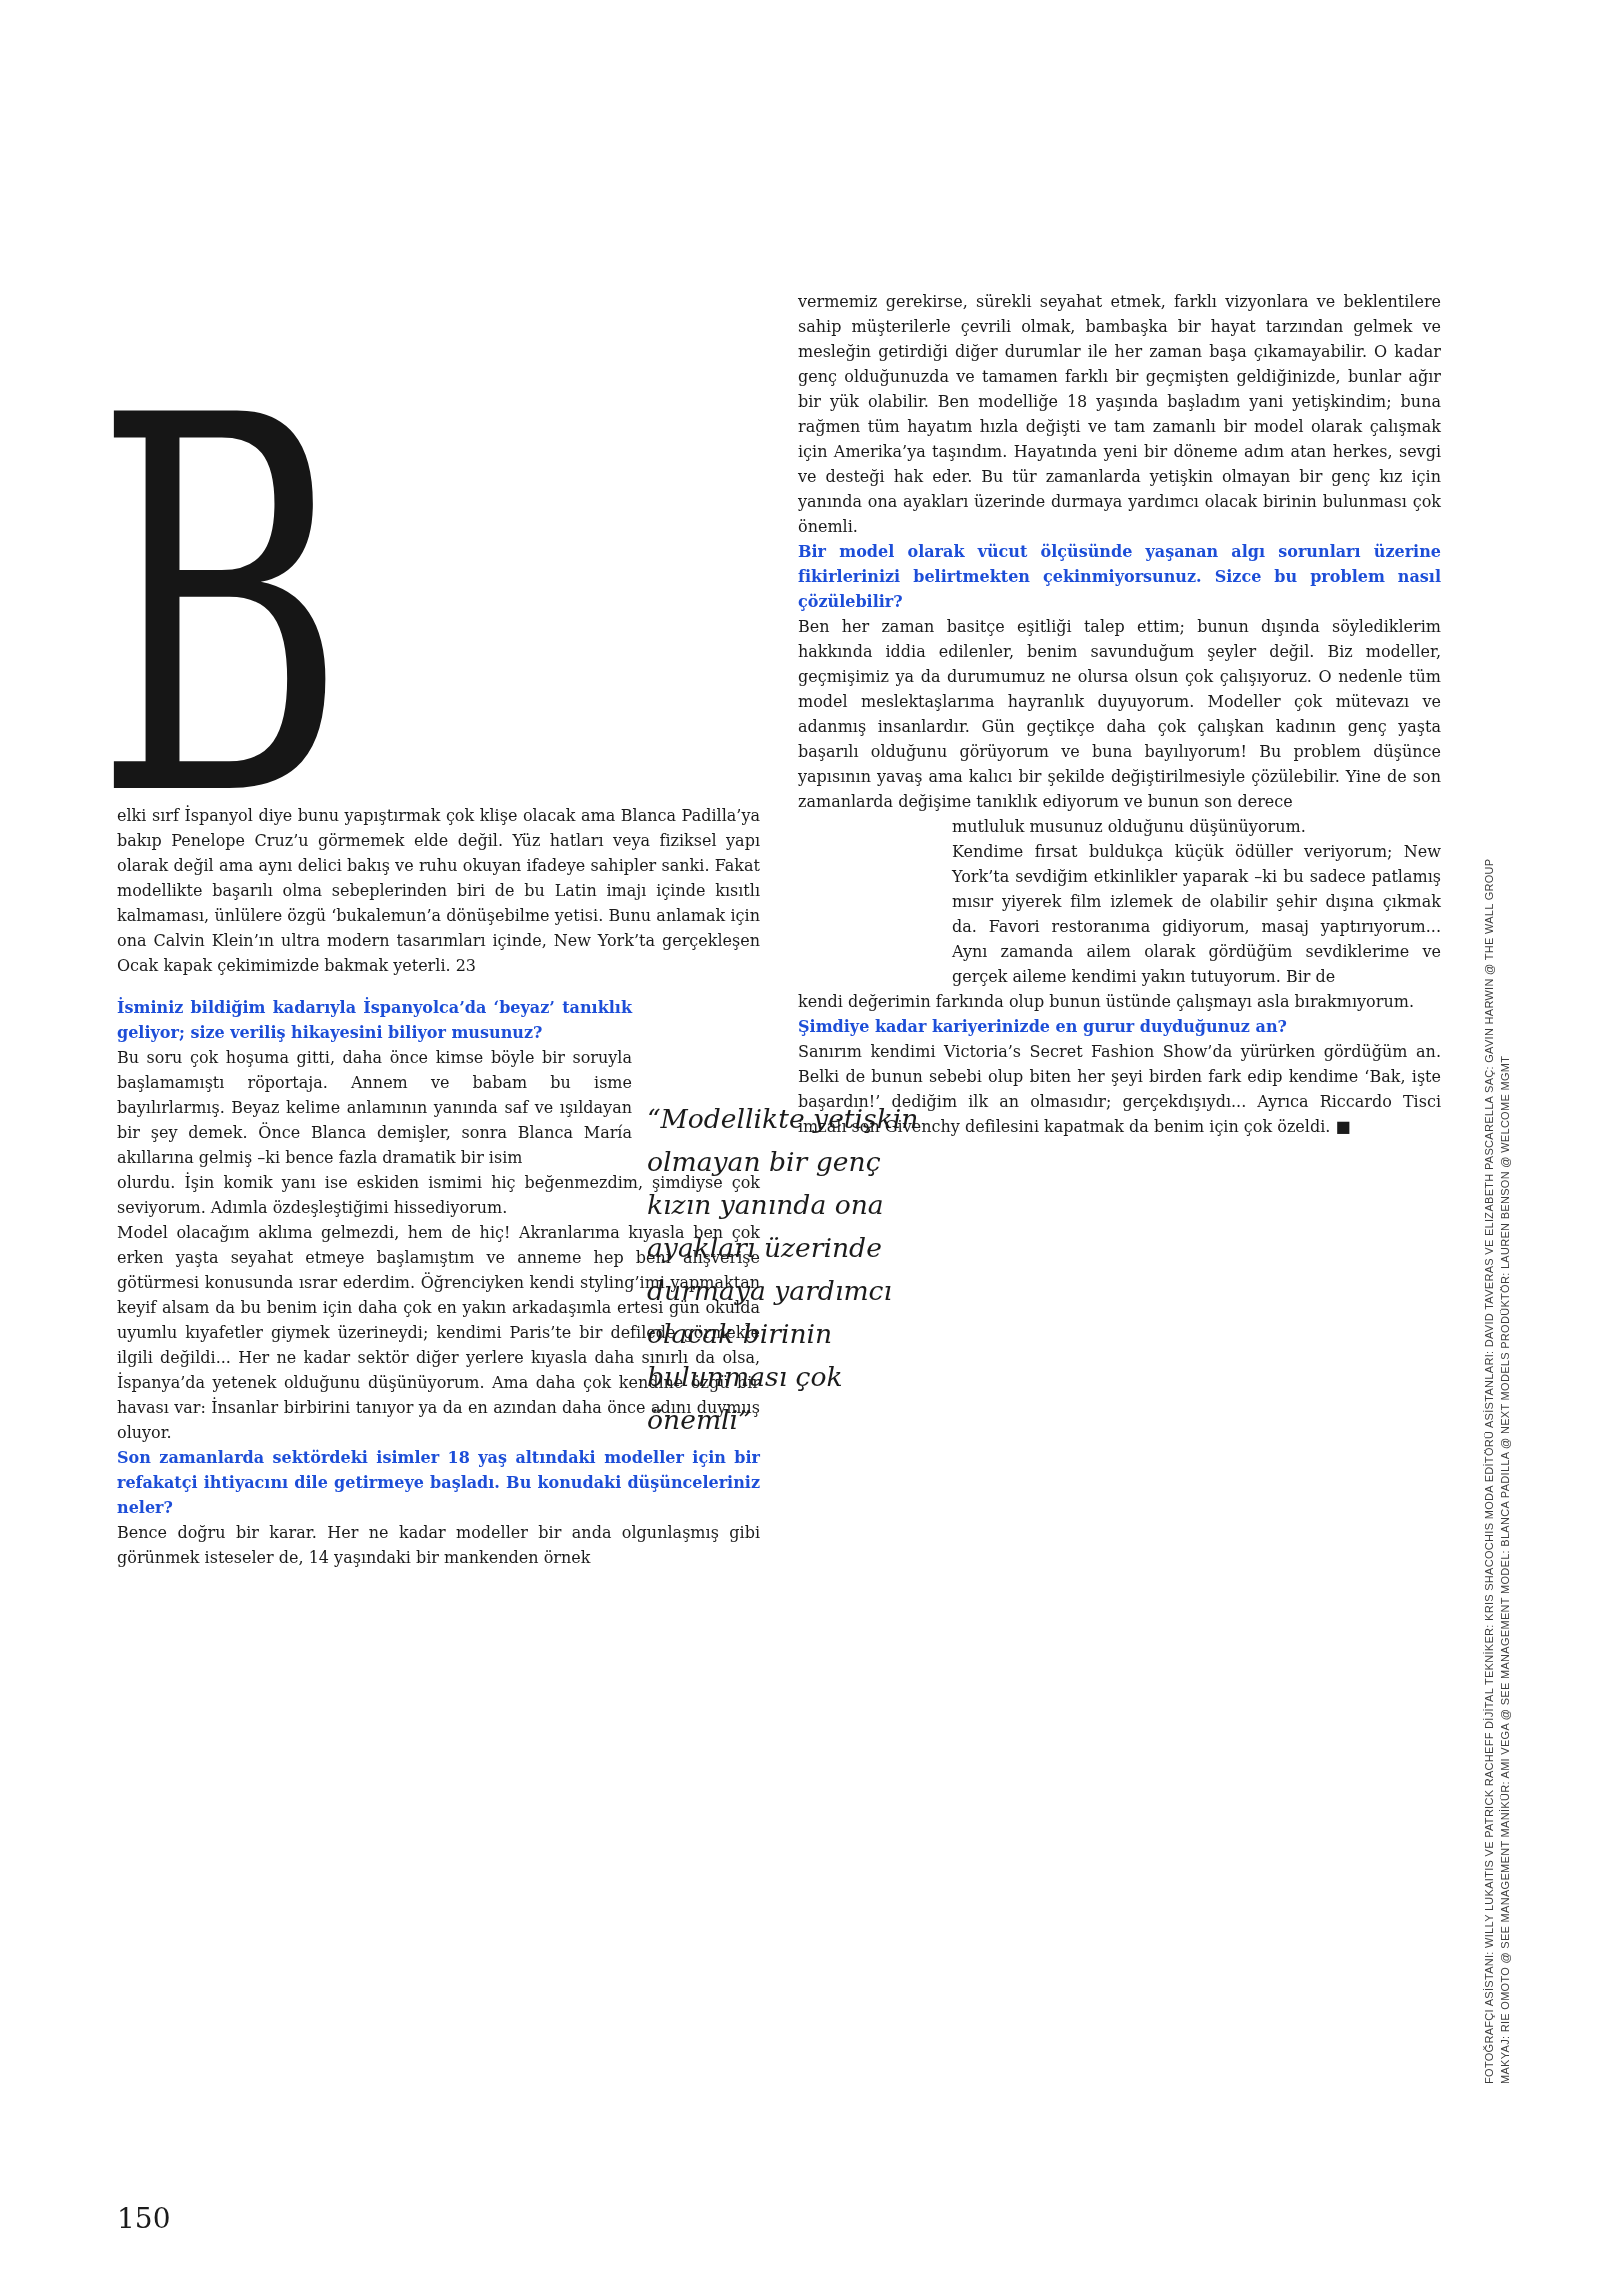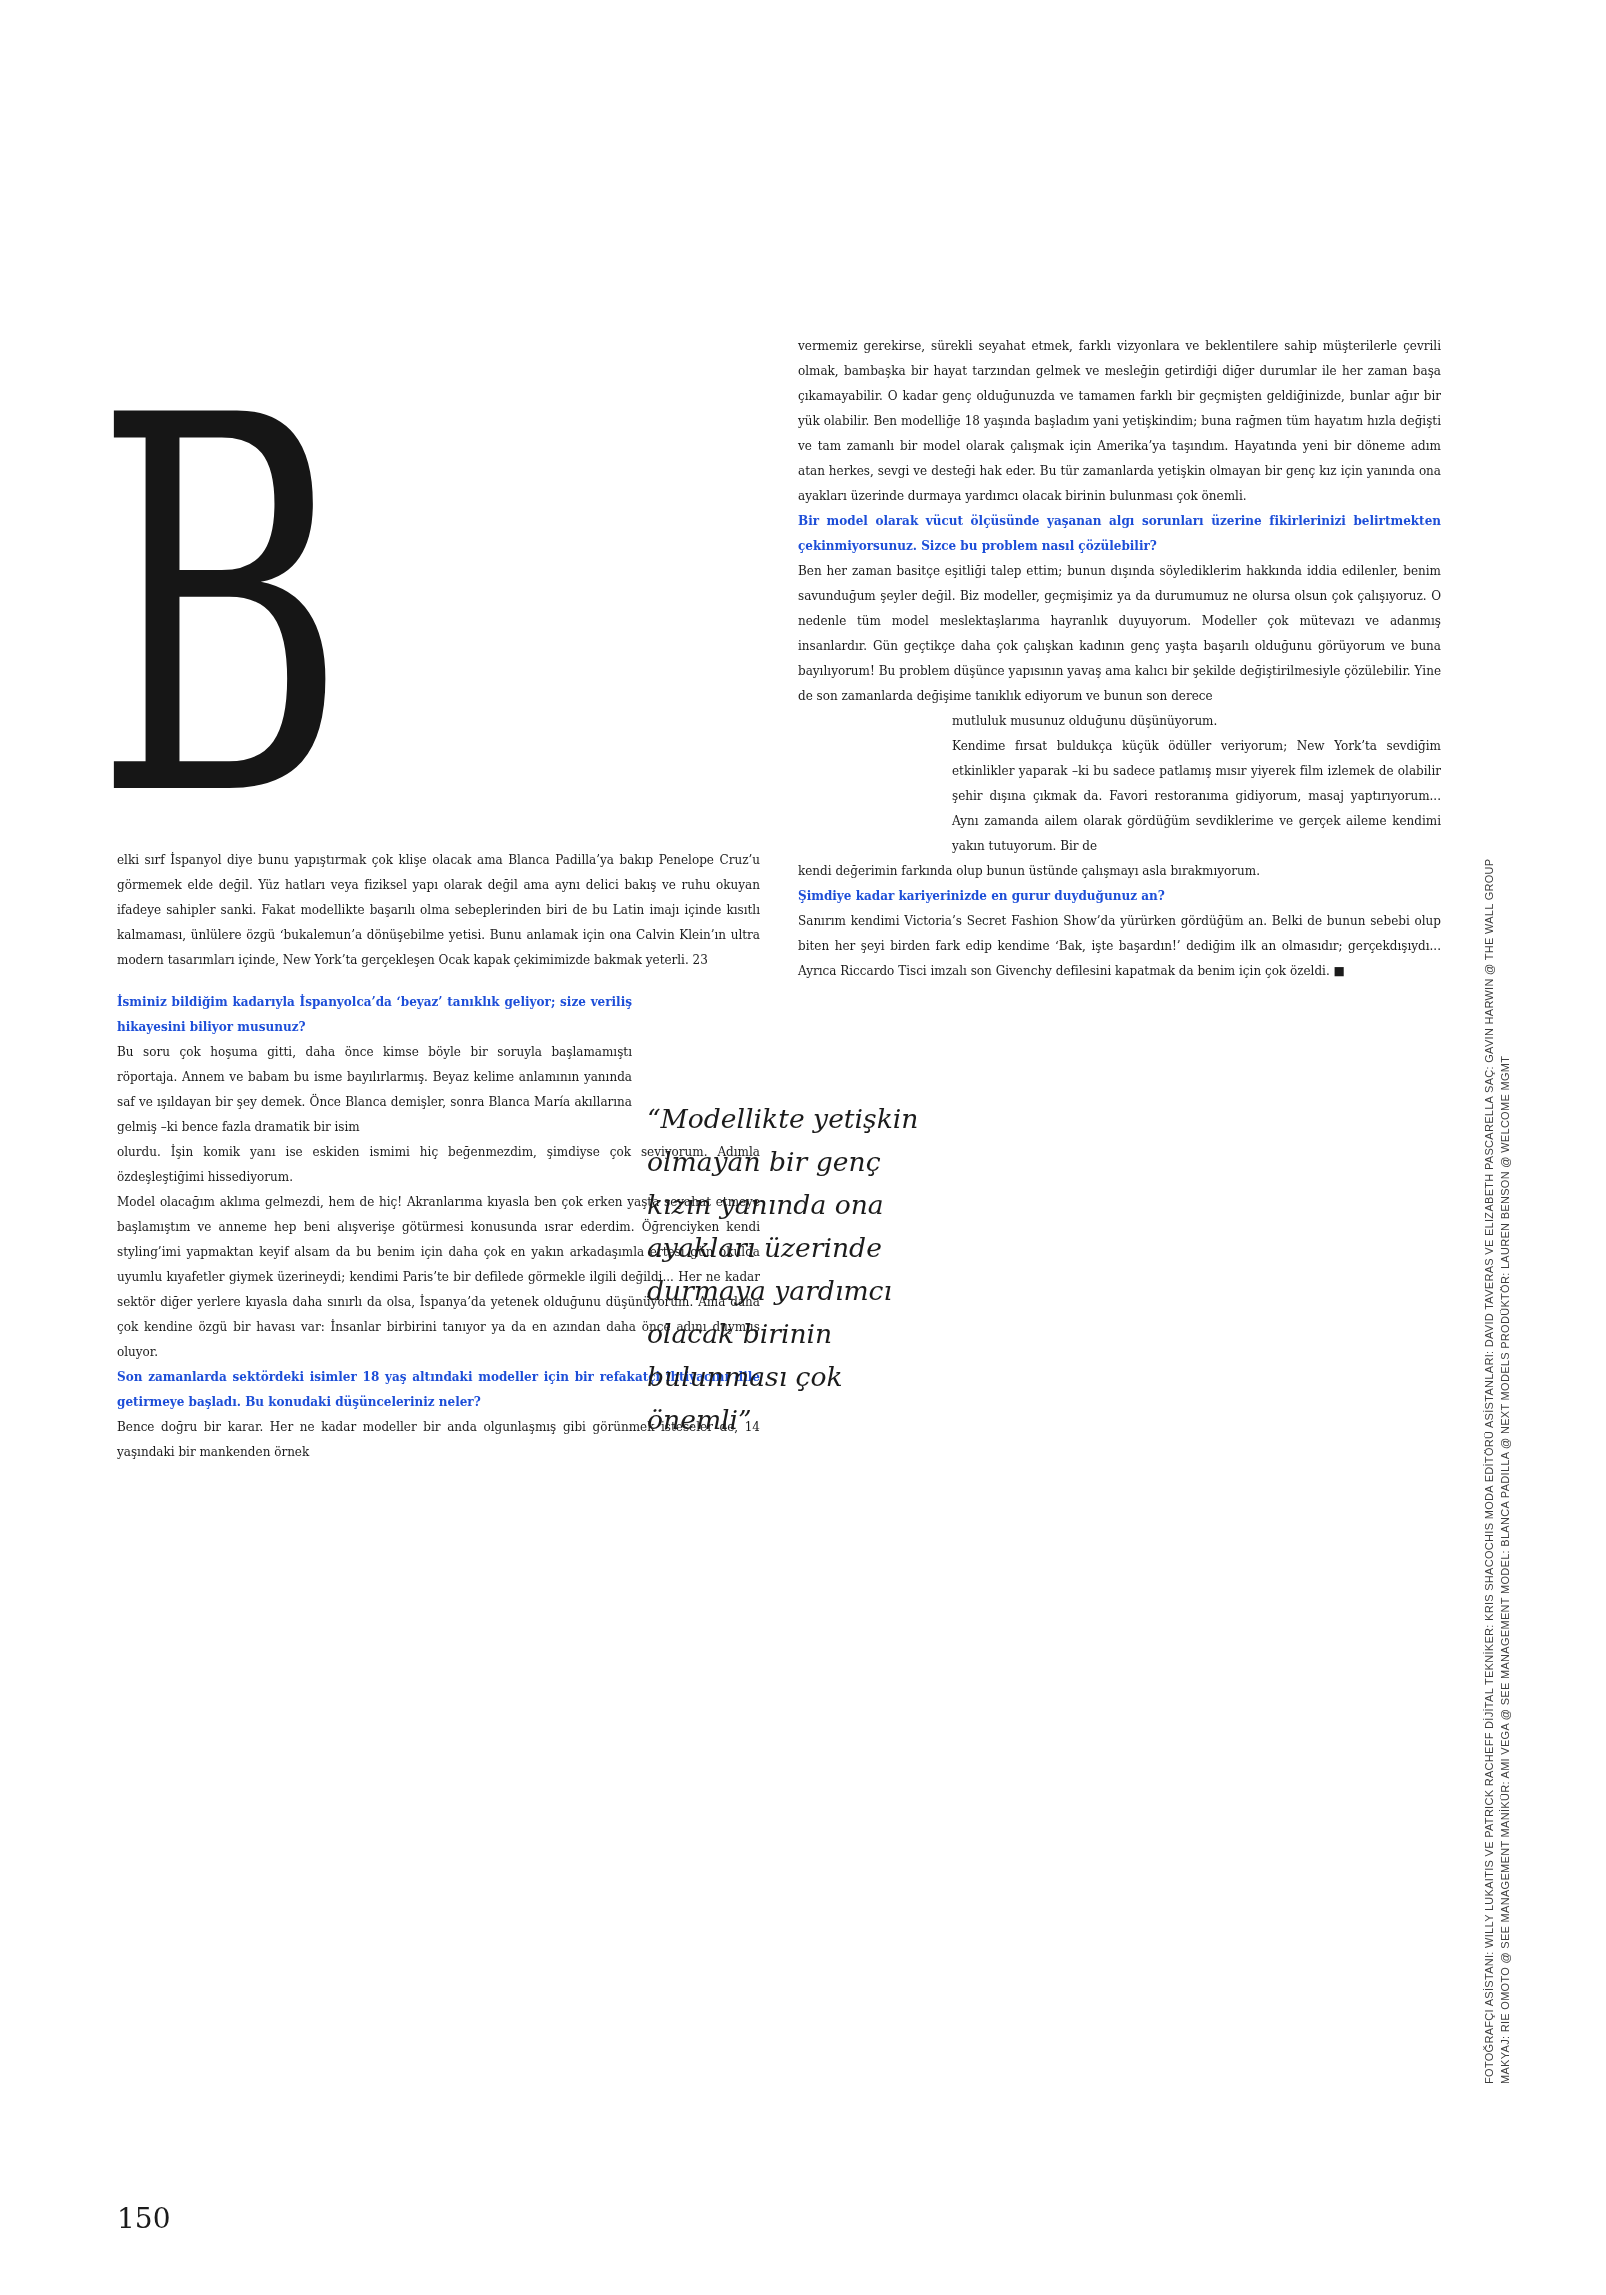--- a/index.html
+++ b/index.html
@@ -10,23 +10,22 @@
     width: 1607px;
     height: 2295px;
     background: #ffffff;
     overflow: hidden;
     font-family: "DejaVu Serif", serif;
     color: #1b1b1b;
   }
   .col {
     position: absolute;
     text-align: justify;
-    font-size: 12px;
+    font-size: 16px;
     line-height: 25px;
-    margin-top: 45px;
   }
   .col-left  { left: 117px;  top: 803px; width: 643px; }
   .col-right { left: 798px; top: 289px;  width: 643px; }
 
   p.b { font-weight: normal; }
   p.q { font-weight: bold; color: #1d4ed8; }
   p.narrow-l { width: 515px; }
   p.narrow-r { margin-left: 154px; }
   p.gap { margin-top: 17px; }
 

